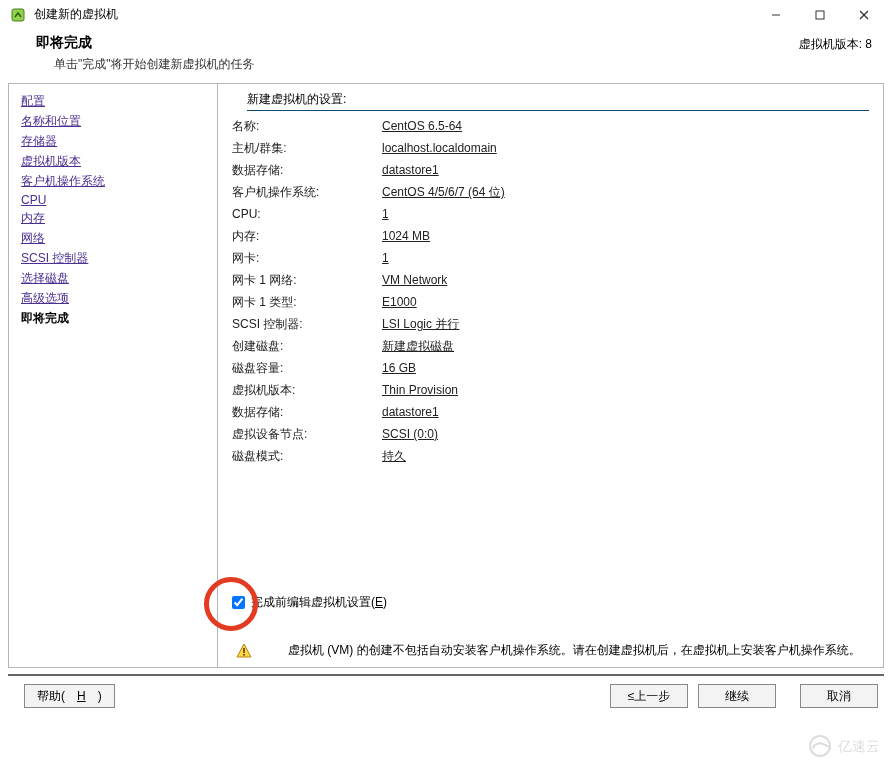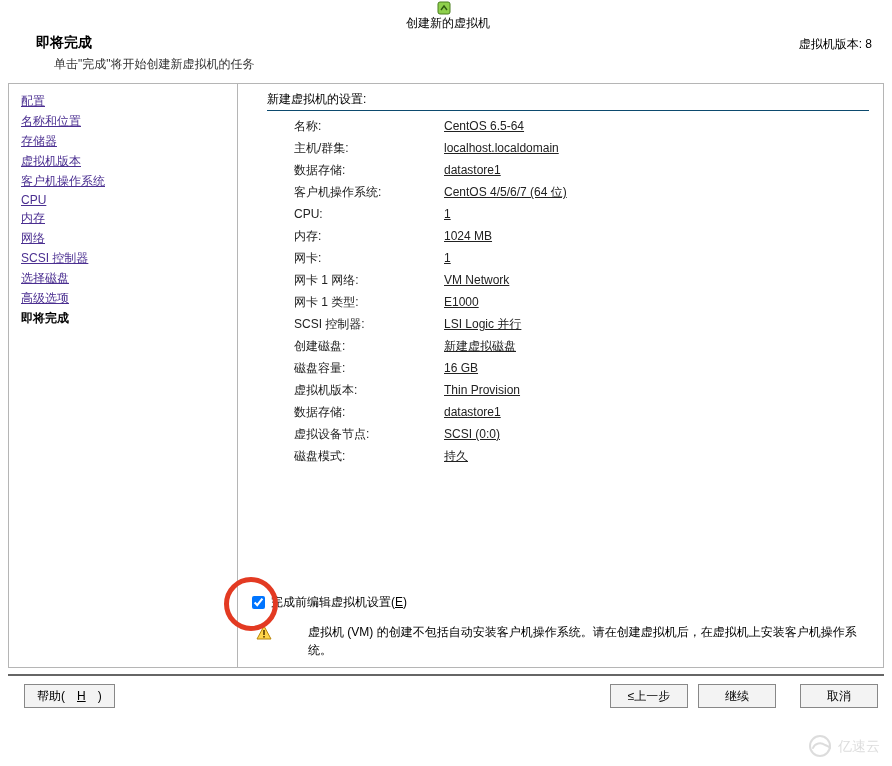--- a/index.html
+++ b/index.html
@@ -13,21 +13,20 @@
     height: 766px;
     overflow: hidden;
     position: relative;
   }
   .titlebar {
     height: 30px;
     display: flex;
     align-items: center;
     padding: 0 6px 0 10px;
     background: #fff;
-    flex-direction: column;
   }
   .titlebar .app-icon {
     width: 16px; height: 16px;
     margin-right: 8px;
     display: inline-block;
     position: relative;
   }
   .titlebar .app-icon svg { display: block; }
   .titlebar .title { flex: 0 0 auto; font-size: 12px; margin-top: -1px; }
   .titlebar .spacer { flex: 1; }
@@ -51,21 +50,21 @@
   .header .version {
     position: absolute; right: 20px; top: 6px; font-size: 12px;
   }
 
   .body {
     display: flex;
     padding: 0 8px;
     height: 585px;
   }
   .sidebar {
-    width: 230px;
+    width: 210px;
     border: 1px solid #b5b5b5;
     background: #fff;
     padding: 7px 12px;
     overflow: hidden;
   }
   .sidebar a, .sidebar .step {
     display: block;
     margin: 2px 0 3px 0;
     font-size: 12px;
   }
@@ -87,21 +86,20 @@
     padding: 7px 14px 6px 14px;
     position: relative;
   }
   .main .section-title {
     font-size: 12px; margin: 0 0 4px 15px;
     border-bottom: 1px solid #0c4a6e;
     padding-bottom: 2px;
   }
   .settings-table {
     margin-top: 4px;
-    margin-left: 42px;
   }
   .settings-table .row {
     display: flex;
     line-height: 22px;
     font-size: 12px;
   }
   .settings-table .label {
     width: 150px;
     color: #222;
   }

